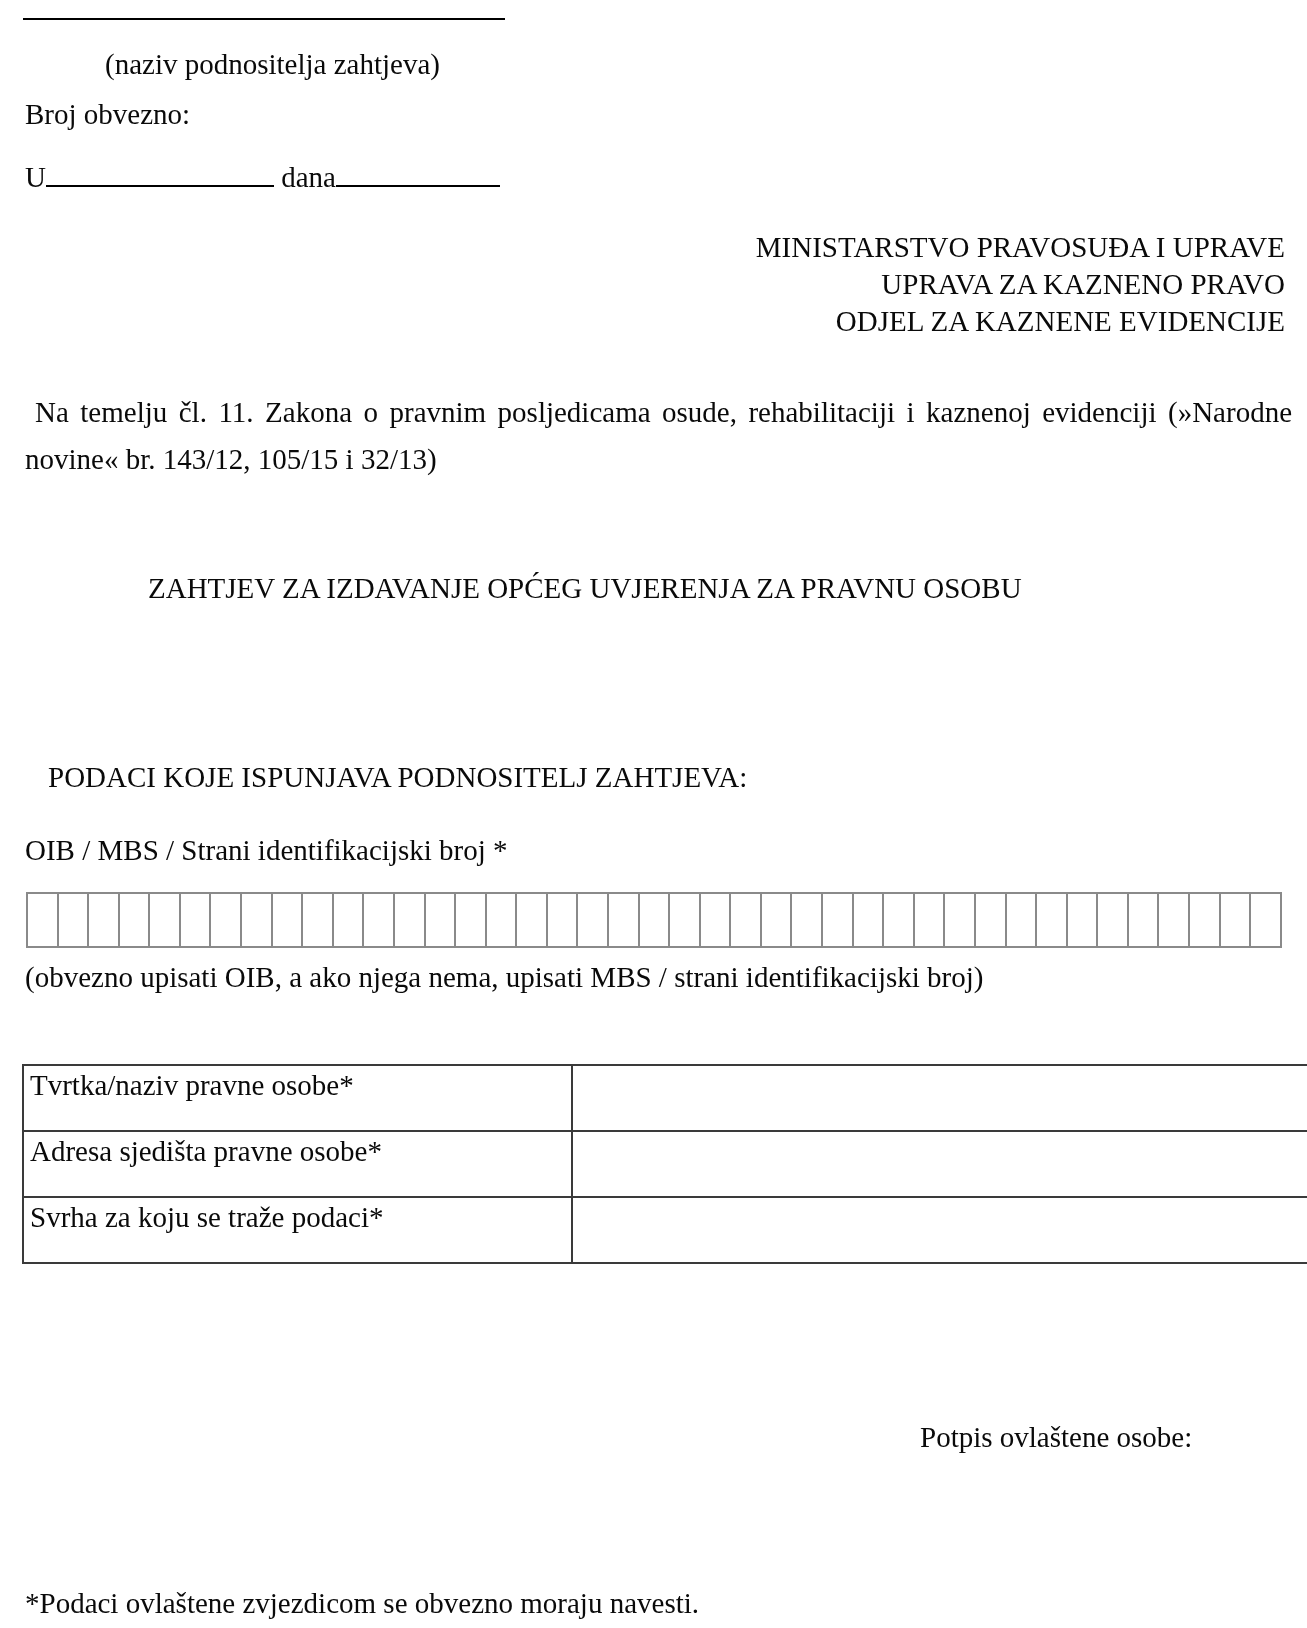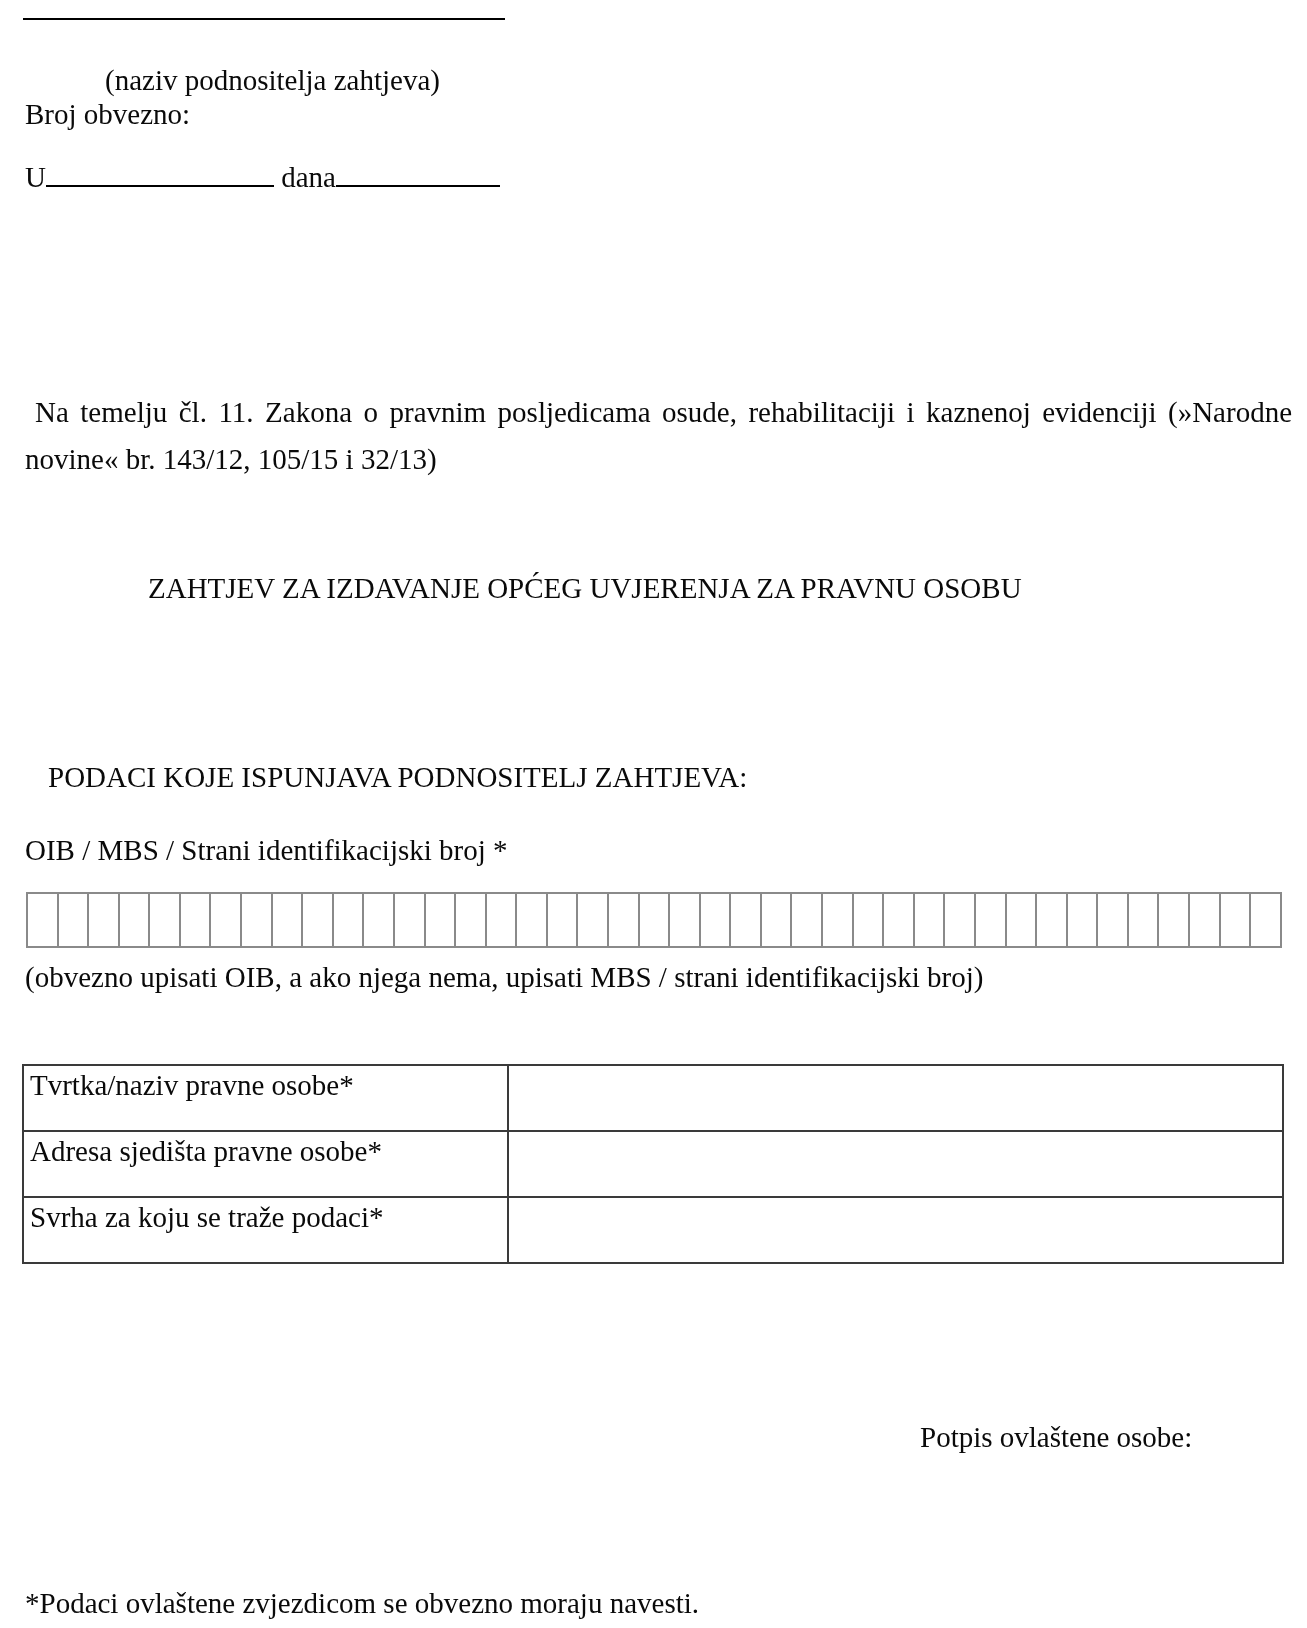--- a/index.html
+++ b/index.html
@@ -77,41 +77,46 @@
     width:1260px;
   }
   table.details td{
     border:2px solid var(--table-border);
     vertical-align:top;
     padding:3px 0 0 6px;
     height:66px;
     box-sizing:border-box;
     background:#fff;
   }
-  td.label-cell{width:485px;white-space:nowrap;}
+  td.label-cell{width:549px;white-space:nowrap;}
   td.value-cell{width:775px;}
 
   .nowrap{white-space:nowrap;}
 </style>
 </head>
 <body>
 
 <div class="page">
 
   <div class="abs topline" style="left:23px;top:18px;width:482px;"></div>
 
-  <div class="abs" style="left:105px;top:64px;">(naziv podnositelja zahtjeva)</div>
+  <div class="abs" style="left:105px;top:48px;">(naziv podnositelja zahtjeva)</div>
 
   <div class="abs" style="left:25px;top:98px;">Broj obvezno:</div>
 
   <div class="abs nowrap" style="left:25px;top:155px;">
     <span>U</span><span class="blank-line" style="width:228px;"></span>
     <span>dana</span><span class="blank-line" style="width:164px;"></span>
   </div>
 
+  <div class="abs ministry" style="right:22px;top:229px;">
+    <div>MINISTARSTVO PRAVOSUĐA I UPRAVE</div>
+    <div>UPRAVA ZA KAZNENO PRAVO</div>
+    <div>ODJEL ZA KAZNENE EVIDENCIJE</div>
+  </div>
 
   <div class="abs" style="left:25px;top:389px;line-height:47px;">
     <div class="legal-line1">Na temelju čl. 11. Zakona o pravnim posljedicama osude, rehabilitaciji i kaznenoj evidenciji (»Narodne</div>
     <div class="legal-line2">novine« br. 143/12, 105/15 i 32/13)</div>
   </div>
 
   <div class="abs nowrap" style="left:148px;top:572px;">ZAHTJEV ZA IZDAVANJE OPĆEG UVJERENJA ZA PRAVNU OSOBU</div>
 
   <div class="abs" style="left:25px;top:761px;margin-left:23px;">PODACI KOJE ISPUNJAVA PODNOSITELJ ZAHTJEVA:</div>
 

